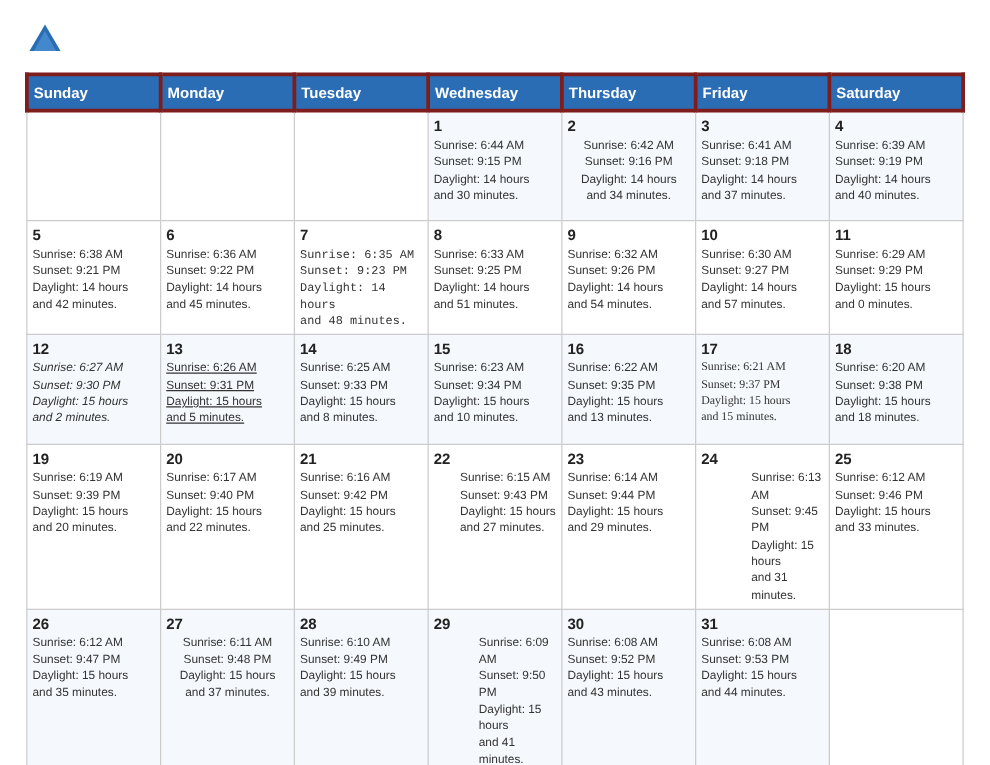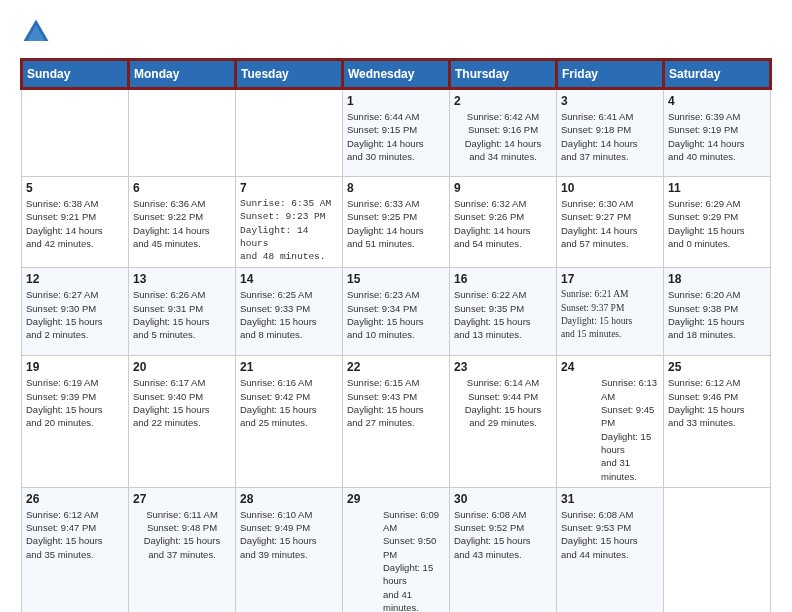--- a/index.html
+++ b/index.html
@@ -207,28 +207,28 @@
           <span class="day-num">11</span>
           <div class="cell-info" style="white-space: pre-line;">Sunrise: 6:29 AM
 Sunset: 9:29 PM
 Daylight: 15 hours
 and 0 minutes.</div>
         </td>
       </tr>
       <tr>
         <td>
           <span class="day-num">12</span>
-          <div class="cell-info" style="white-space: pre-line;">Sunrise: 6:27 AM
+          <div class="cell-info" style="white-space: pre-line; font-style: italic;">Sunrise: 6:27 AM
 Sunset: 9:30 PM
 Daylight: 15 hours
 and 2 minutes.</div>
         </td>
         <td>
           <span class="day-num">13</span>
-          <div class="cell-info" style="white-space: pre-line;">Sunrise: 6:26 AM
+          <div class="cell-info" style="white-space: pre-line; text-decoration: underline;">Sunrise: 6:26 AM
 Sunset: 9:31 PM
 Daylight: 15 hours
 and 5 minutes.</div>
         </td>
         <td>
           <span class="day-num">14</span>
           <div class="cell-info" style="white-space: pre-line;">Sunrise: 6:25 AM
 Sunset: 9:33 PM
 Daylight: 15 hours
 and 8 minutes.</div>
@@ -279,28 +279,28 @@
         </td>
         <td>
           <span class="day-num">21</span>
           <div class="cell-info" style="white-space: pre-line;">Sunrise: 6:16 AM
 Sunset: 9:42 PM
 Daylight: 15 hours
 and 25 minutes.</div>
         </td>
         <td>
           <span class="day-num">22</span>
-          <div class="cell-info" style="white-space: pre-line;">Sunrise: 6:15 AM
+          <div class="cell-info" style="white-space: pre-line; margin-left: 21px;">Sunrise: 6:15 AM
 Sunset: 9:43 PM
 Daylight: 15 hours
 and 27 minutes.</div>
         </td>
         <td>
           <span class="day-num">23</span>
-          <div class="cell-info" style="white-space: pre-line; text-align: center;">Sunrise: 6:14 AM
+          <div class="cell-info" style="white-space: pre-line;">Sunrise: 6:14 AM
 Sunset: 9:44 PM
 Daylight: 15 hours
 and 29 minutes.</div>
         </td>
         <td>
           <span class="day-num">24</span>
           <div class="cell-info" style="white-space: pre-line; margin-left: 40px;">Sunrise: 6:13 AM
 Sunset: 9:45 PM
 Daylight: 15 hours
 and 31 minutes.</div>

